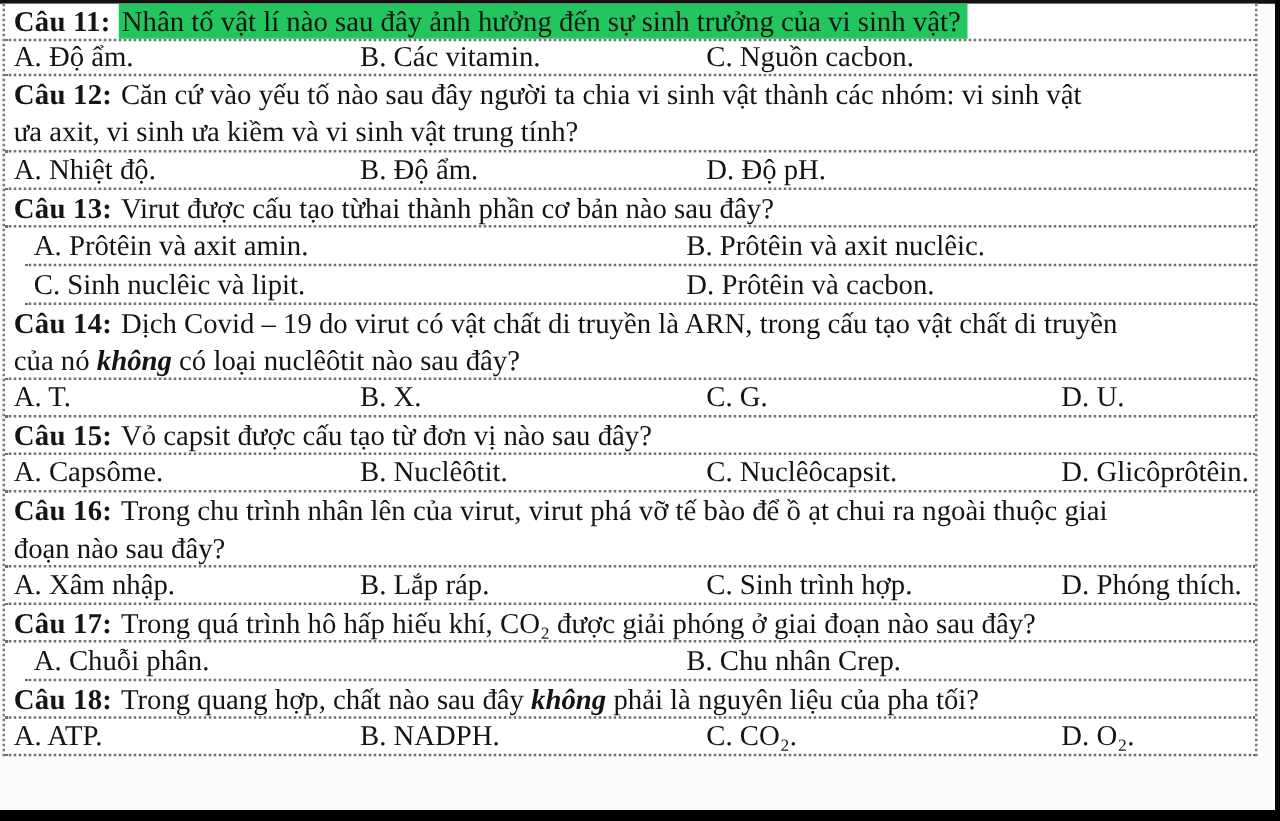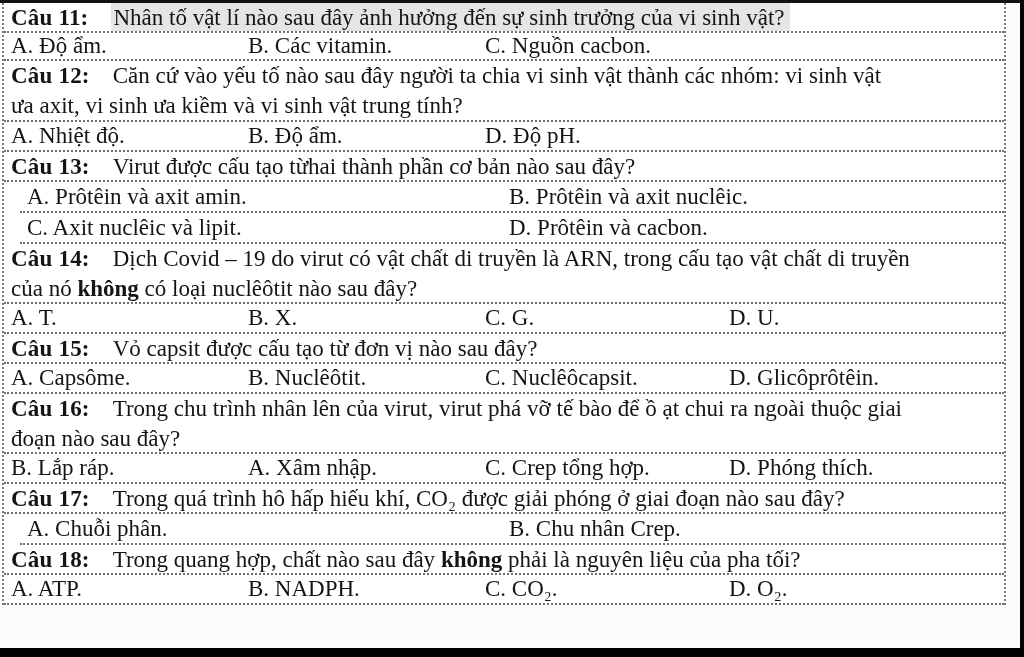--- a/index.html
+++ b/index.html
@@ -15,29 +15,29 @@
     position:absolute;top:3px;left:2px;width:1000px;
     border-left:2px dotted #7a7a7a;border-right:2px dotted #7a7a7a;
     background:#fff;
   }
   .row{
     box-sizing:border-box;border-bottom:2px dotted #6e6e6e;
     font-size:23px;white-space:nowrap;overflow:hidden;
     padding-left:7px;
   }
   .row.q{font-size:23px;}
-  .pfx{font-weight:bold;margin-right:23px;letter-spacing:.2px;}
+  .pfx{font-weight:bold;margin-right:7px;letter-spacing:.2px;}
   .ln{line-height:30px;white-space:nowrap;}
   .one{line-height:28px;}
-  .hl{background:#e5e5e5;padding:3px 5px 3px 2px;text-align:right;}
-  .ans{display:grid;align-items:center;}
+  .hl{background:#22c55e;padding:3px 5px 3px 2px;text-align:right;}
+  .ans{display:grid;align-items:center;gap:40px;}
   .c4{grid-template-columns:237px 237px 244px 1fr;}
   .c2{grid-template-columns:482px 1fr;margin-left:16px;}
   .ans span{overflow:hidden;}
-  b{font-weight:bold;}
+  b{font-weight:bold;font-style:italic;}
 </style>
 </head>
 <body>
 
 <div class="page">
   <div class="frame-top"></div>
   <div class="frame-right"></div>
   <div class="frame-bottom"></div>
 
   <div class="sheet">
@@ -64,21 +64,21 @@
     </div>
 
     <div class="row q" style="height:30px">
       <span class="ln"><span class="pfx">Câu 13:</span><span>Virut được cấu tạo từhai thành phần cơ bản nào sau đây?</span></span>
     </div>
     <div class="row ans c2" style="height:31px">
       <span>A. Prôtêin và axit amin.</span>
       <span>B. Prôtêin và axit nuclêic.</span>
     </div>
     <div class="row ans c2" style="height:31px">
-      <span>C. Axit nuclêic và lipit.</span>
+      <span>C. Sinh nuclêic và lipit.</span>
       <span>D. Prôtêin và cacbon.</span>
     </div>
 
     <div class="row q" style="height:60px">
       <div class="ln"><span class="pfx">Câu 14:</span><span>Dịch Covid – 19 do virut có vật chất di truyền là ARN, trong cấu tạo vật chất di truyền</span></div>
       <div class="ln"><span>của nó </span><b>không</b><span> có loại nuclêôtit nào sau đây?</span></div>
     </div>
     <div class="row ans c4" style="height:30px">
       <span>A. T.</span>
       <span>B. X.</span>
@@ -94,23 +94,23 @@
       <span>B. Nuclêôtit.</span>
       <span>C. Nuclêôcapsit.</span>
       <span>D. Glicôprôtêin.</span>
     </div>
 
     <div class="row q" style="height:60px">
       <div class="ln"><span class="pfx">Câu 16:</span><span>Trong chu trình nhân lên của virut, virut phá vỡ tế bào để ồ ạt chui ra ngoài thuộc giai</span></div>
       <div class="ln"><span>đoạn nào sau đây?</span></div>
     </div>
     <div class="row ans c4" style="height:30px">
+      <span>A. Xâm nhập.</span>
       <span>B. Lắp ráp.</span>
-      <span>A. Xâm nhập.</span>
-      <span>C. Crep tổng hợp.</span>
+      <span>C. Sinh trình hợp.</span>
       <span>D. Phóng thích.</span>
     </div>
 
     <div class="row q" style="height:30px">
       <span class="ln"><span class="pfx">Câu 17:</span><span>Trong quá trình hô hấp hiếu khí, CO₂ được giải phóng ở giai đoạn nào sau đây?</span></span>
     </div>
     <div class="row ans c2" style="height:31px">
       <span>A. Chuỗi phân.</span>
       <span>B. Chu nhân Crep.</span>
     </div>

